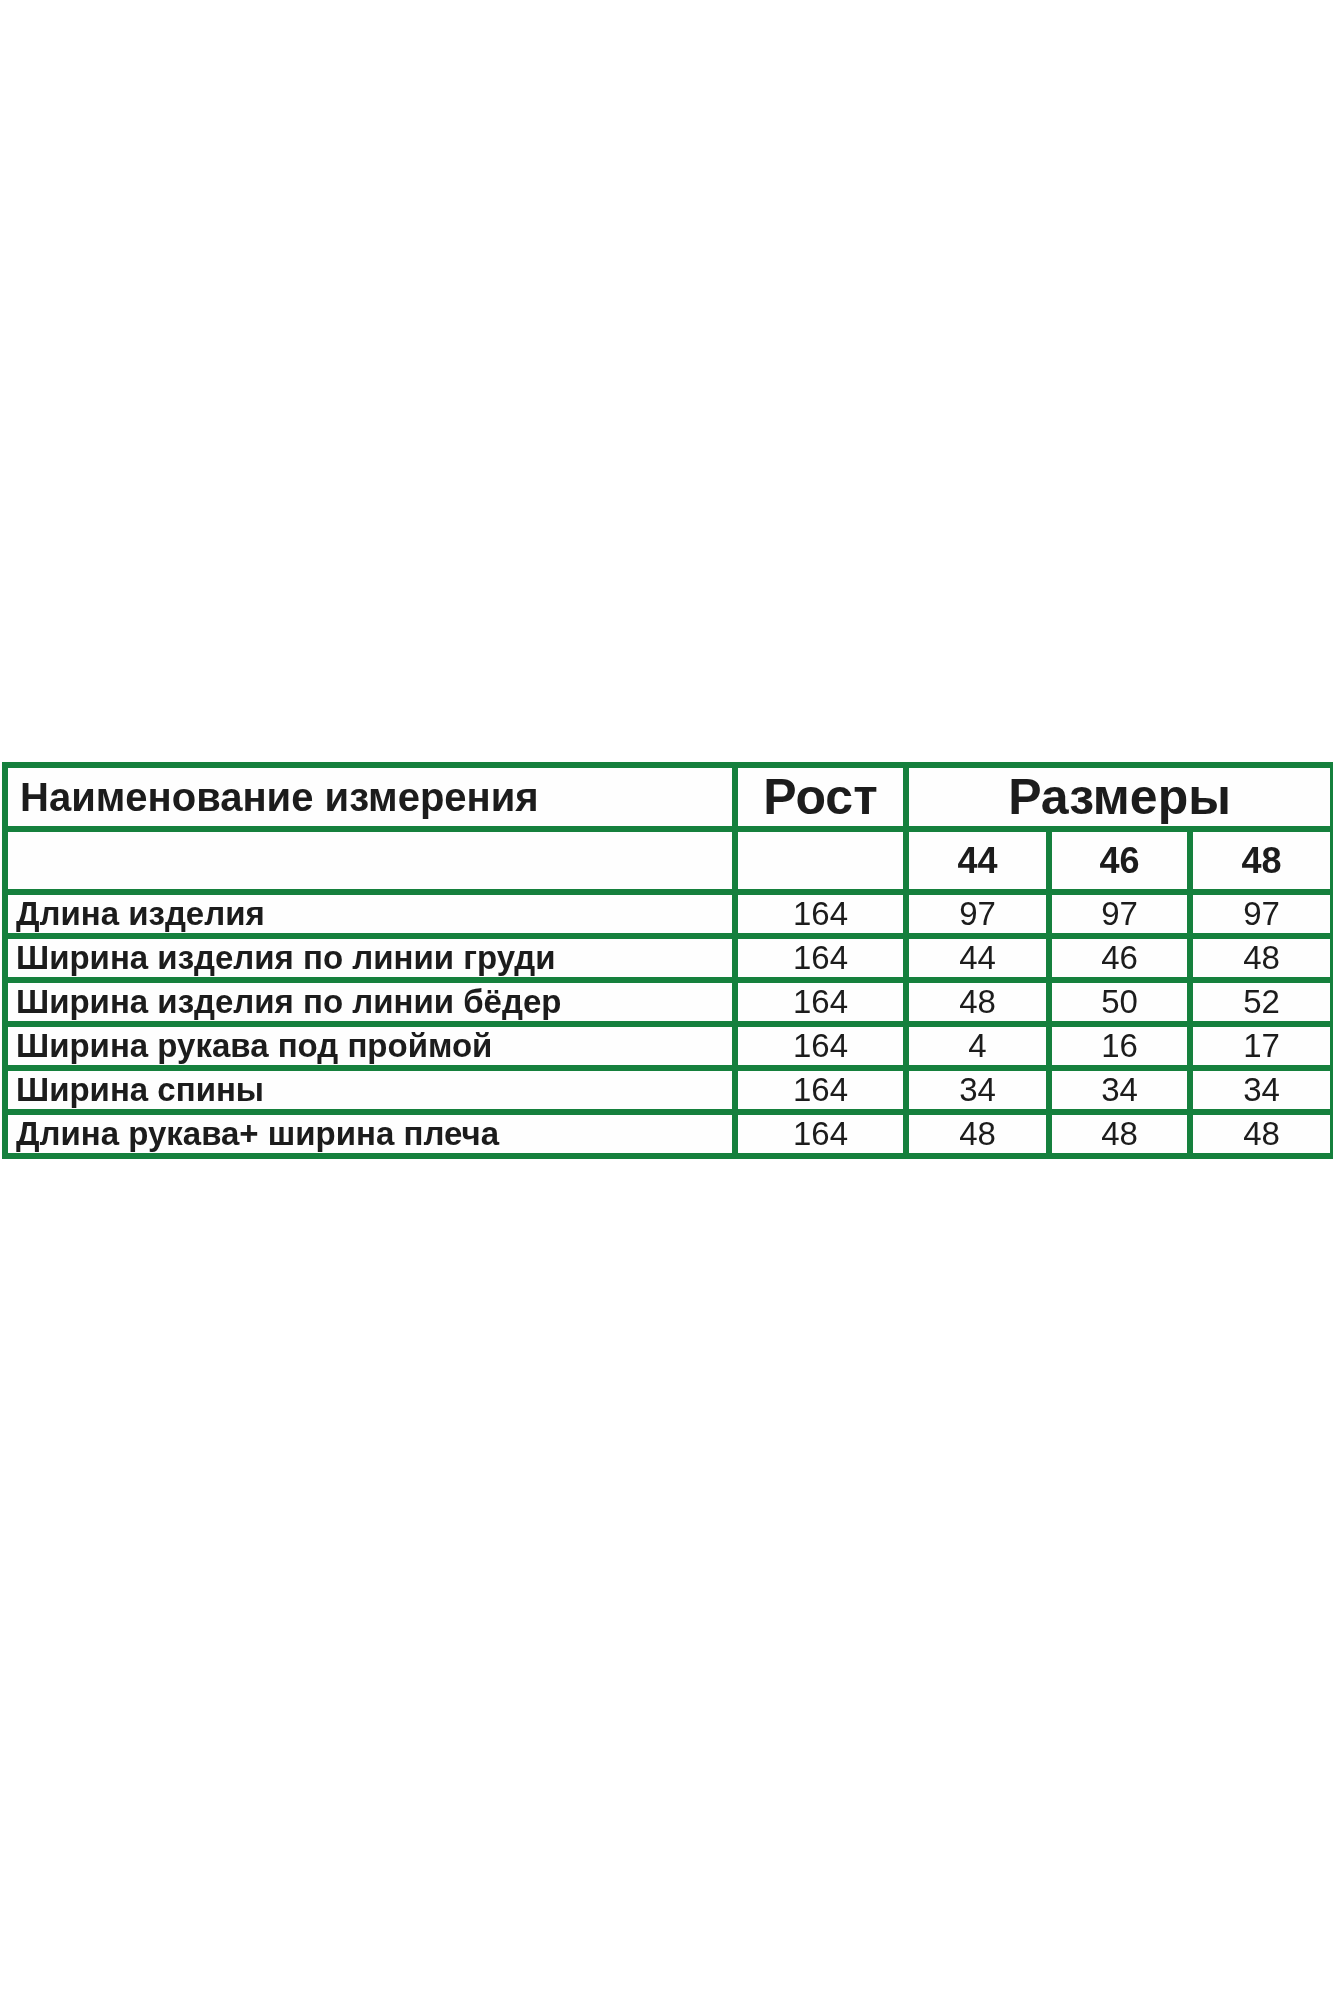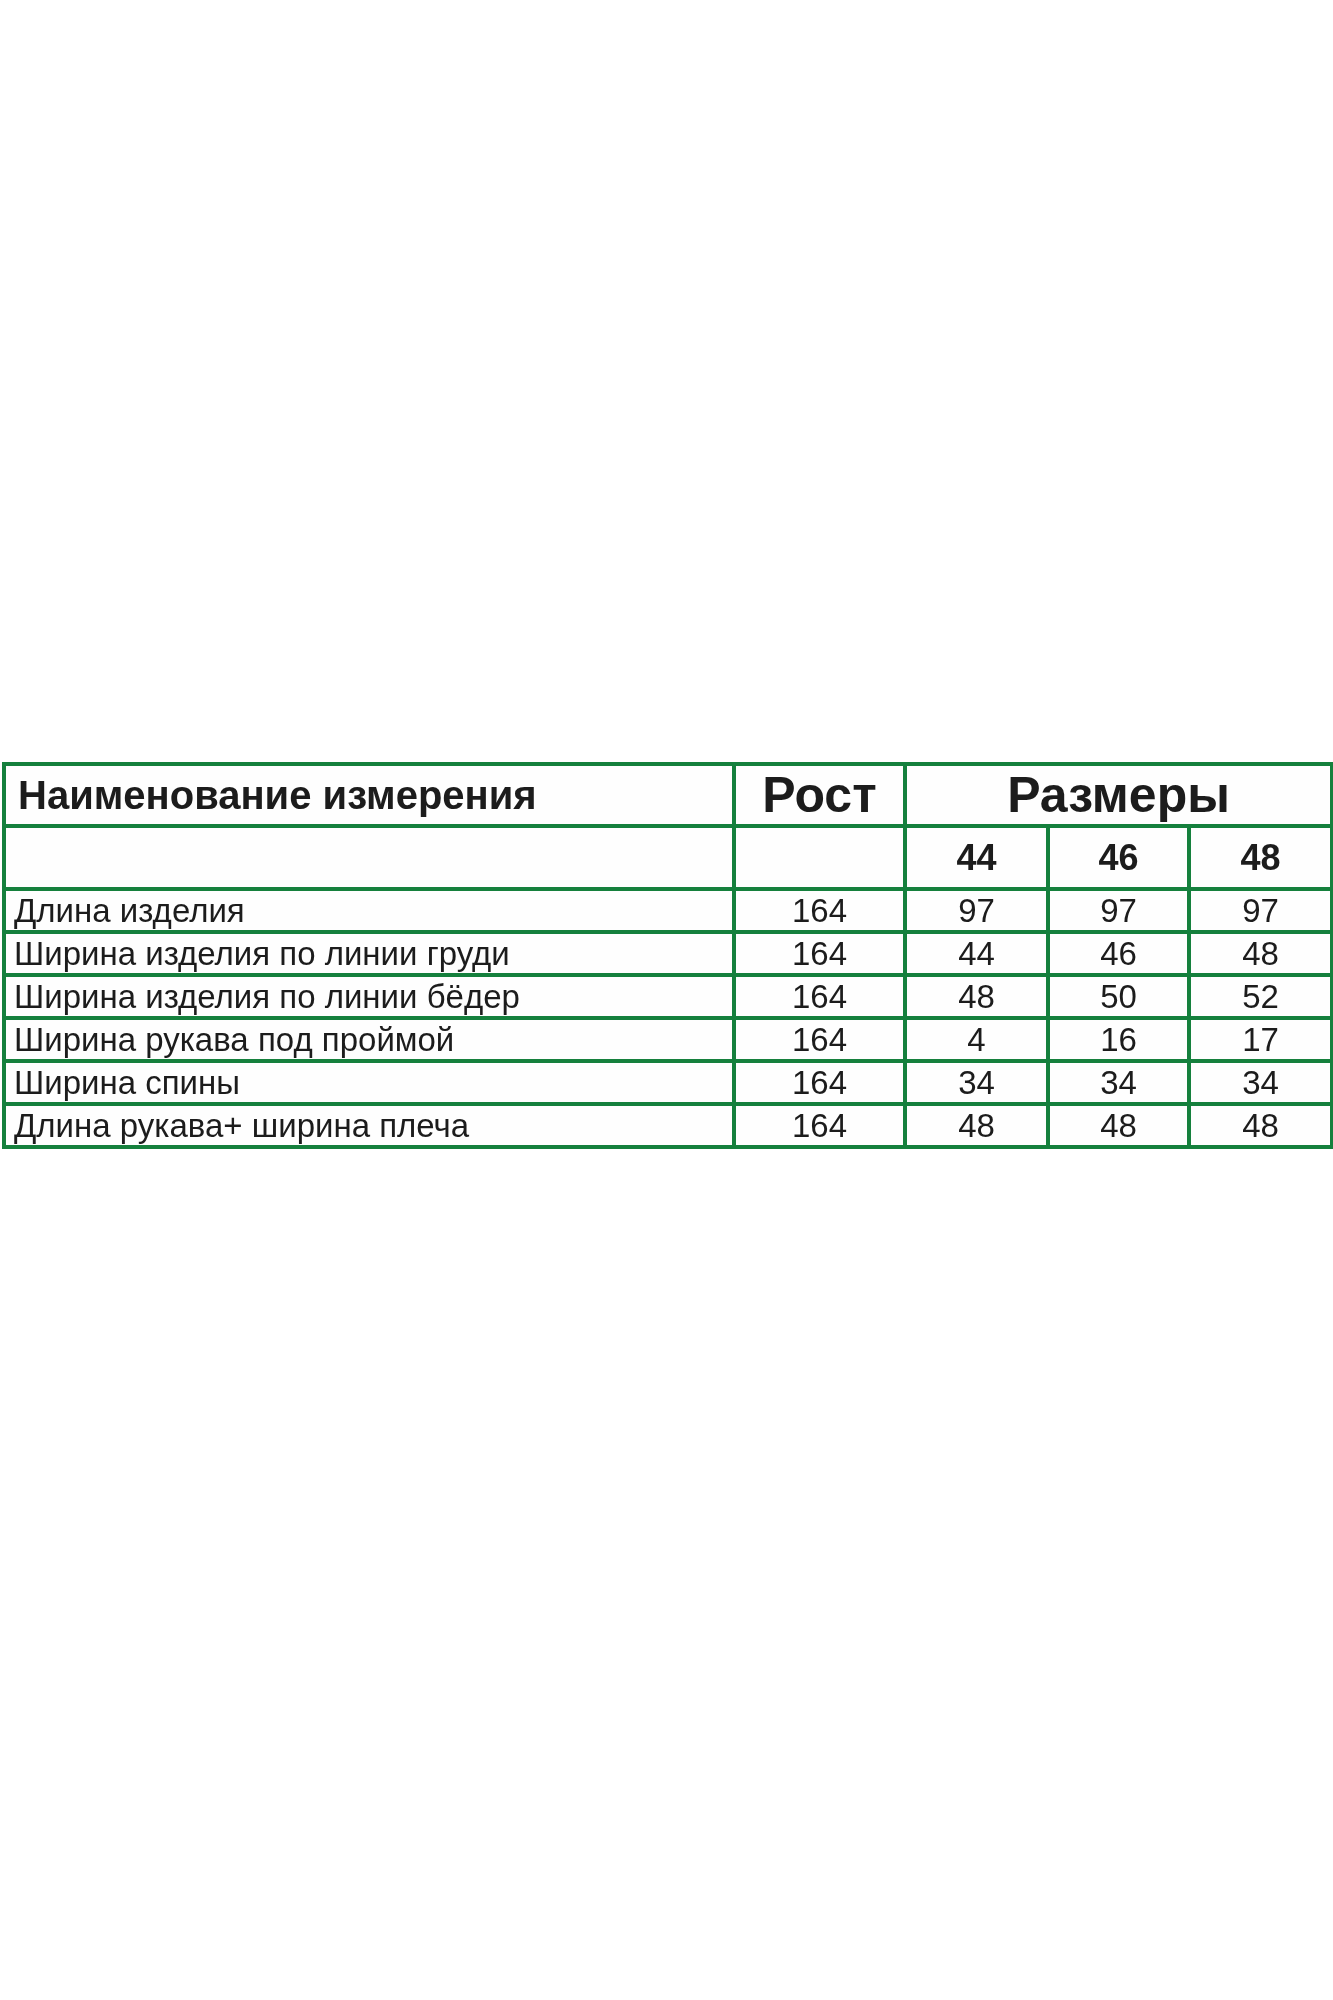--- a/index.html
+++ b/index.html
@@ -15,21 +15,21 @@
   table.size-chart {
     position: absolute;
     left: 2px;
     top: 762px;
     width: 1328px;
     border-collapse: collapse;
     table-layout: fixed;
     color: #1c1c1c;
   }
   td, th {
-    border: 4px solid #15803d;
+    border: 6px solid #15803d;
     background: #fefefe;
     overflow: hidden;
     white-space: nowrap;
     vertical-align: middle;
     padding: 0;
   }
   tr.header-row-1 { height: 60px; }
   tr.header-row-2 { height: 63px; }
   tr.data-row     { height: 43px; }
   th.measurement-head {
@@ -43,21 +43,21 @@
     font-weight: bold;
     text-align: center;
   }
   th.size-col-head {
     font-size: 36px;
     font-weight: bold;
     text-align: center;
   }
   td.name-cell {
     font-size: 33px;
-    font-weight: normal;
+    font-weight: bold;
     text-align: left;
     padding-left: 8px;
     padding-right: 4px;
   }
   td.num-cell {
     font-size: 33px;
     font-weight: normal;
     text-align: center;
     margin-left: 28px;
   }

